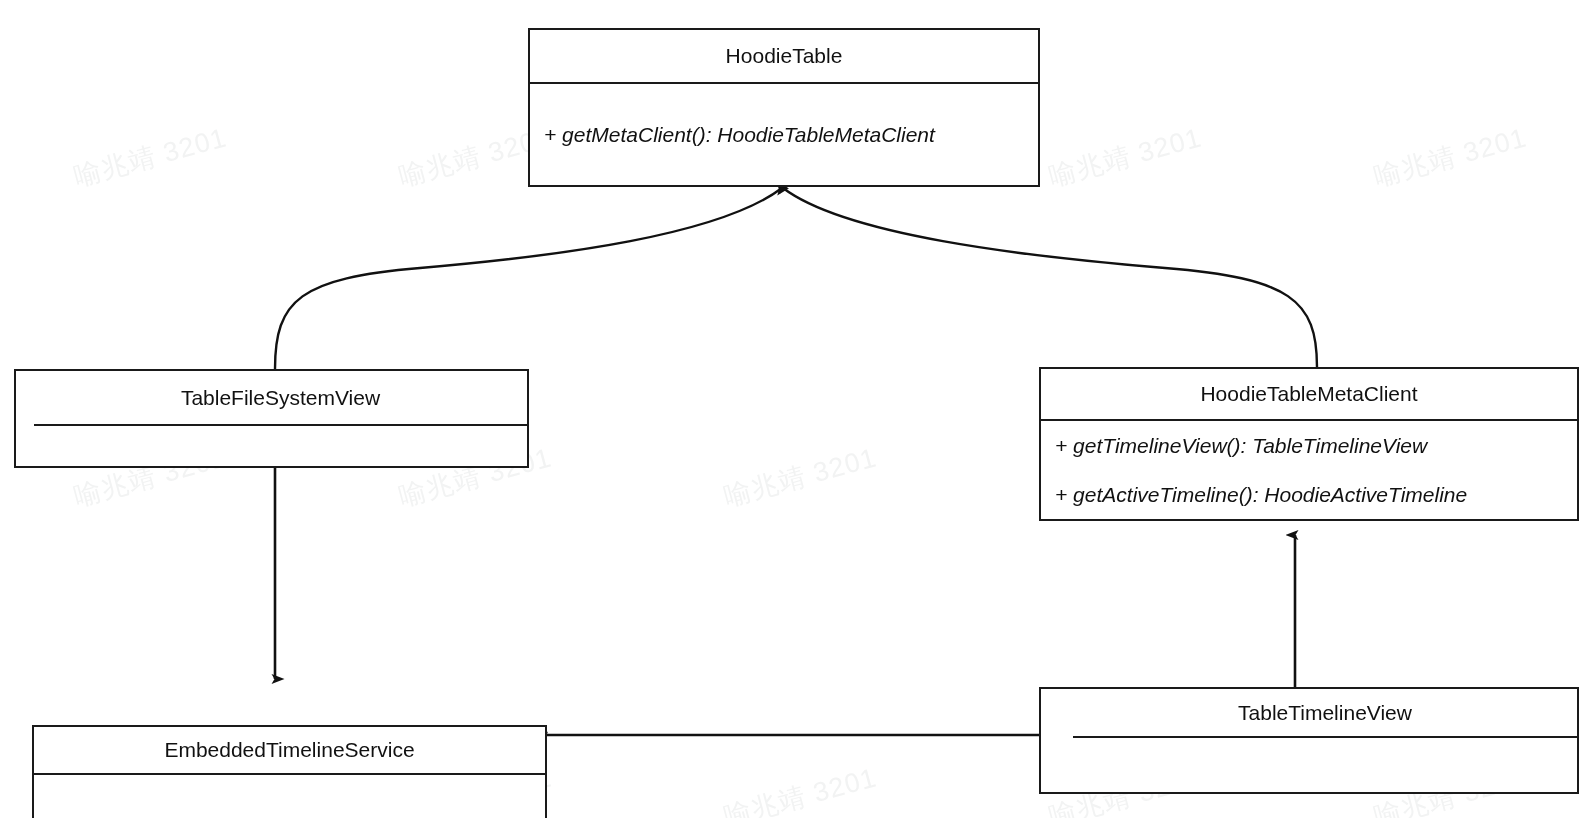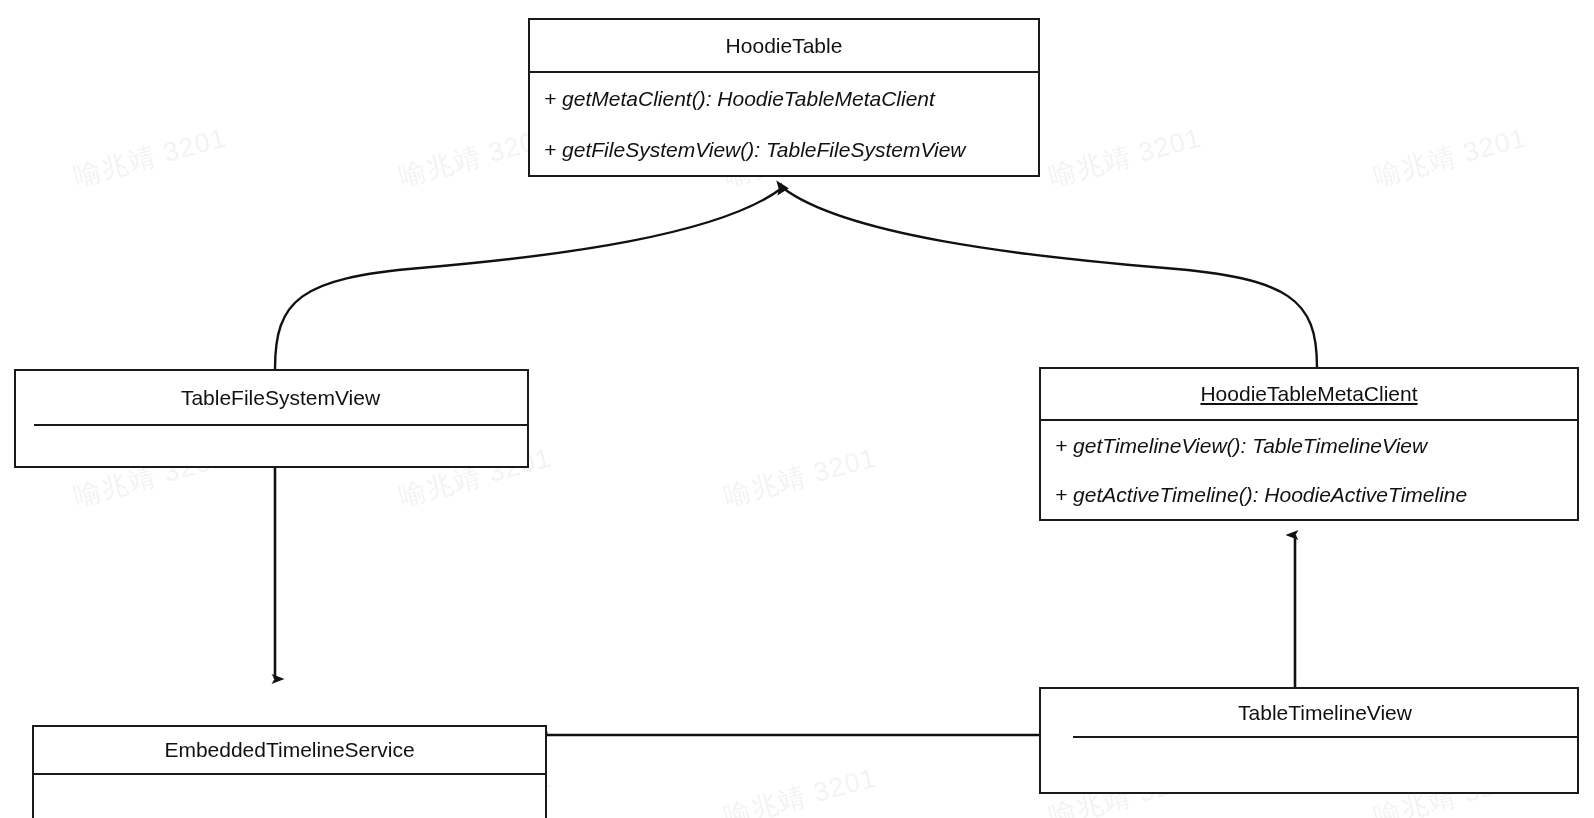--- a/index.html
+++ b/index.html
@@ -78,29 +78,29 @@
     color: #111111;
     padding: 0 6px 0 14px;
     display: flex;
     align-items: center;
     white-space: nowrap;
     font-style: italic;
   }
   .uml-members.empty { min-height: 10px; }
 
   
-  #box-hoodie-table       { left: 528px; top: 18px;  width: 512px; height: 159px; }
+  #box-hoodie-table       { left: 528px; top: 28px;  width: 512px; height: 159px; }
   #box-hoodie-table .uml-name    { height: 54px; }
   #box-hoodie-table .uml-member  { height: 51px; }
 
   #box-table-file-system-view { left: 14px; top: 369px; width: 515px; height: 99px; }
   #box-table-file-system-view .uml-name { height: 55px; margin-left: 18px; }
 
   #box-hoodie-table-meta-client { left: 1039px; top: 367px; width: 540px; height: 154px; }
-  #box-hoodie-table-meta-client .uml-name   { height: 53px; text-decoration: underline; }
+  #box-hoodie-table-meta-client .uml-name   { height: 53px; }
   #box-hoodie-table-meta-client .uml-member { height: 49px; }
 
   #box-embedded-timeline-service { left: 32px; top: 693px; width: 515px; height: 116px; margin-top: 32px; }
   #box-embedded-timeline-service .uml-name { height: 48px; }
 
   #box-table-timeline-view { left: 1039px; top: 687px; width: 540px; height: 107px; padding-left: 32px; }
   #box-table-timeline-view .uml-name { height: 49px; }
 </style>
 </head>
 <body>
@@ -148,21 +148,20 @@
 
     <path d="M 1295,687 L 1295,535" fill="none" stroke="#111111" stroke-width="2.6" marker-end="url(#arrow-up)"></path>
 
     <path d="M 1039,735 L 543,735" fill="none" stroke="#111111" stroke-width="2.6" marker-end="url(#arrow-left)"></path>
   </svg>
 
   <div class="uml-class" id="box-hoodie-table">
     <div class="uml-name">HoodieTable</div>
     <div class="uml-members">
       <div class="uml-member">+ getMetaClient(): HoodieTableMetaClient</div>
-      <div class="uml-member">+ getFileSystemView(): TableFileSystemView</div>
     </div>
   </div>
 
   <div class="uml-class" id="box-table-file-system-view">
     <div class="uml-name">TableFileSystemView</div>
     <div class="uml-members empty"></div>
   </div>
 
   <div class="uml-class" id="box-hoodie-table-meta-client">
     <div class="uml-name">HoodieTableMetaClient</div>

